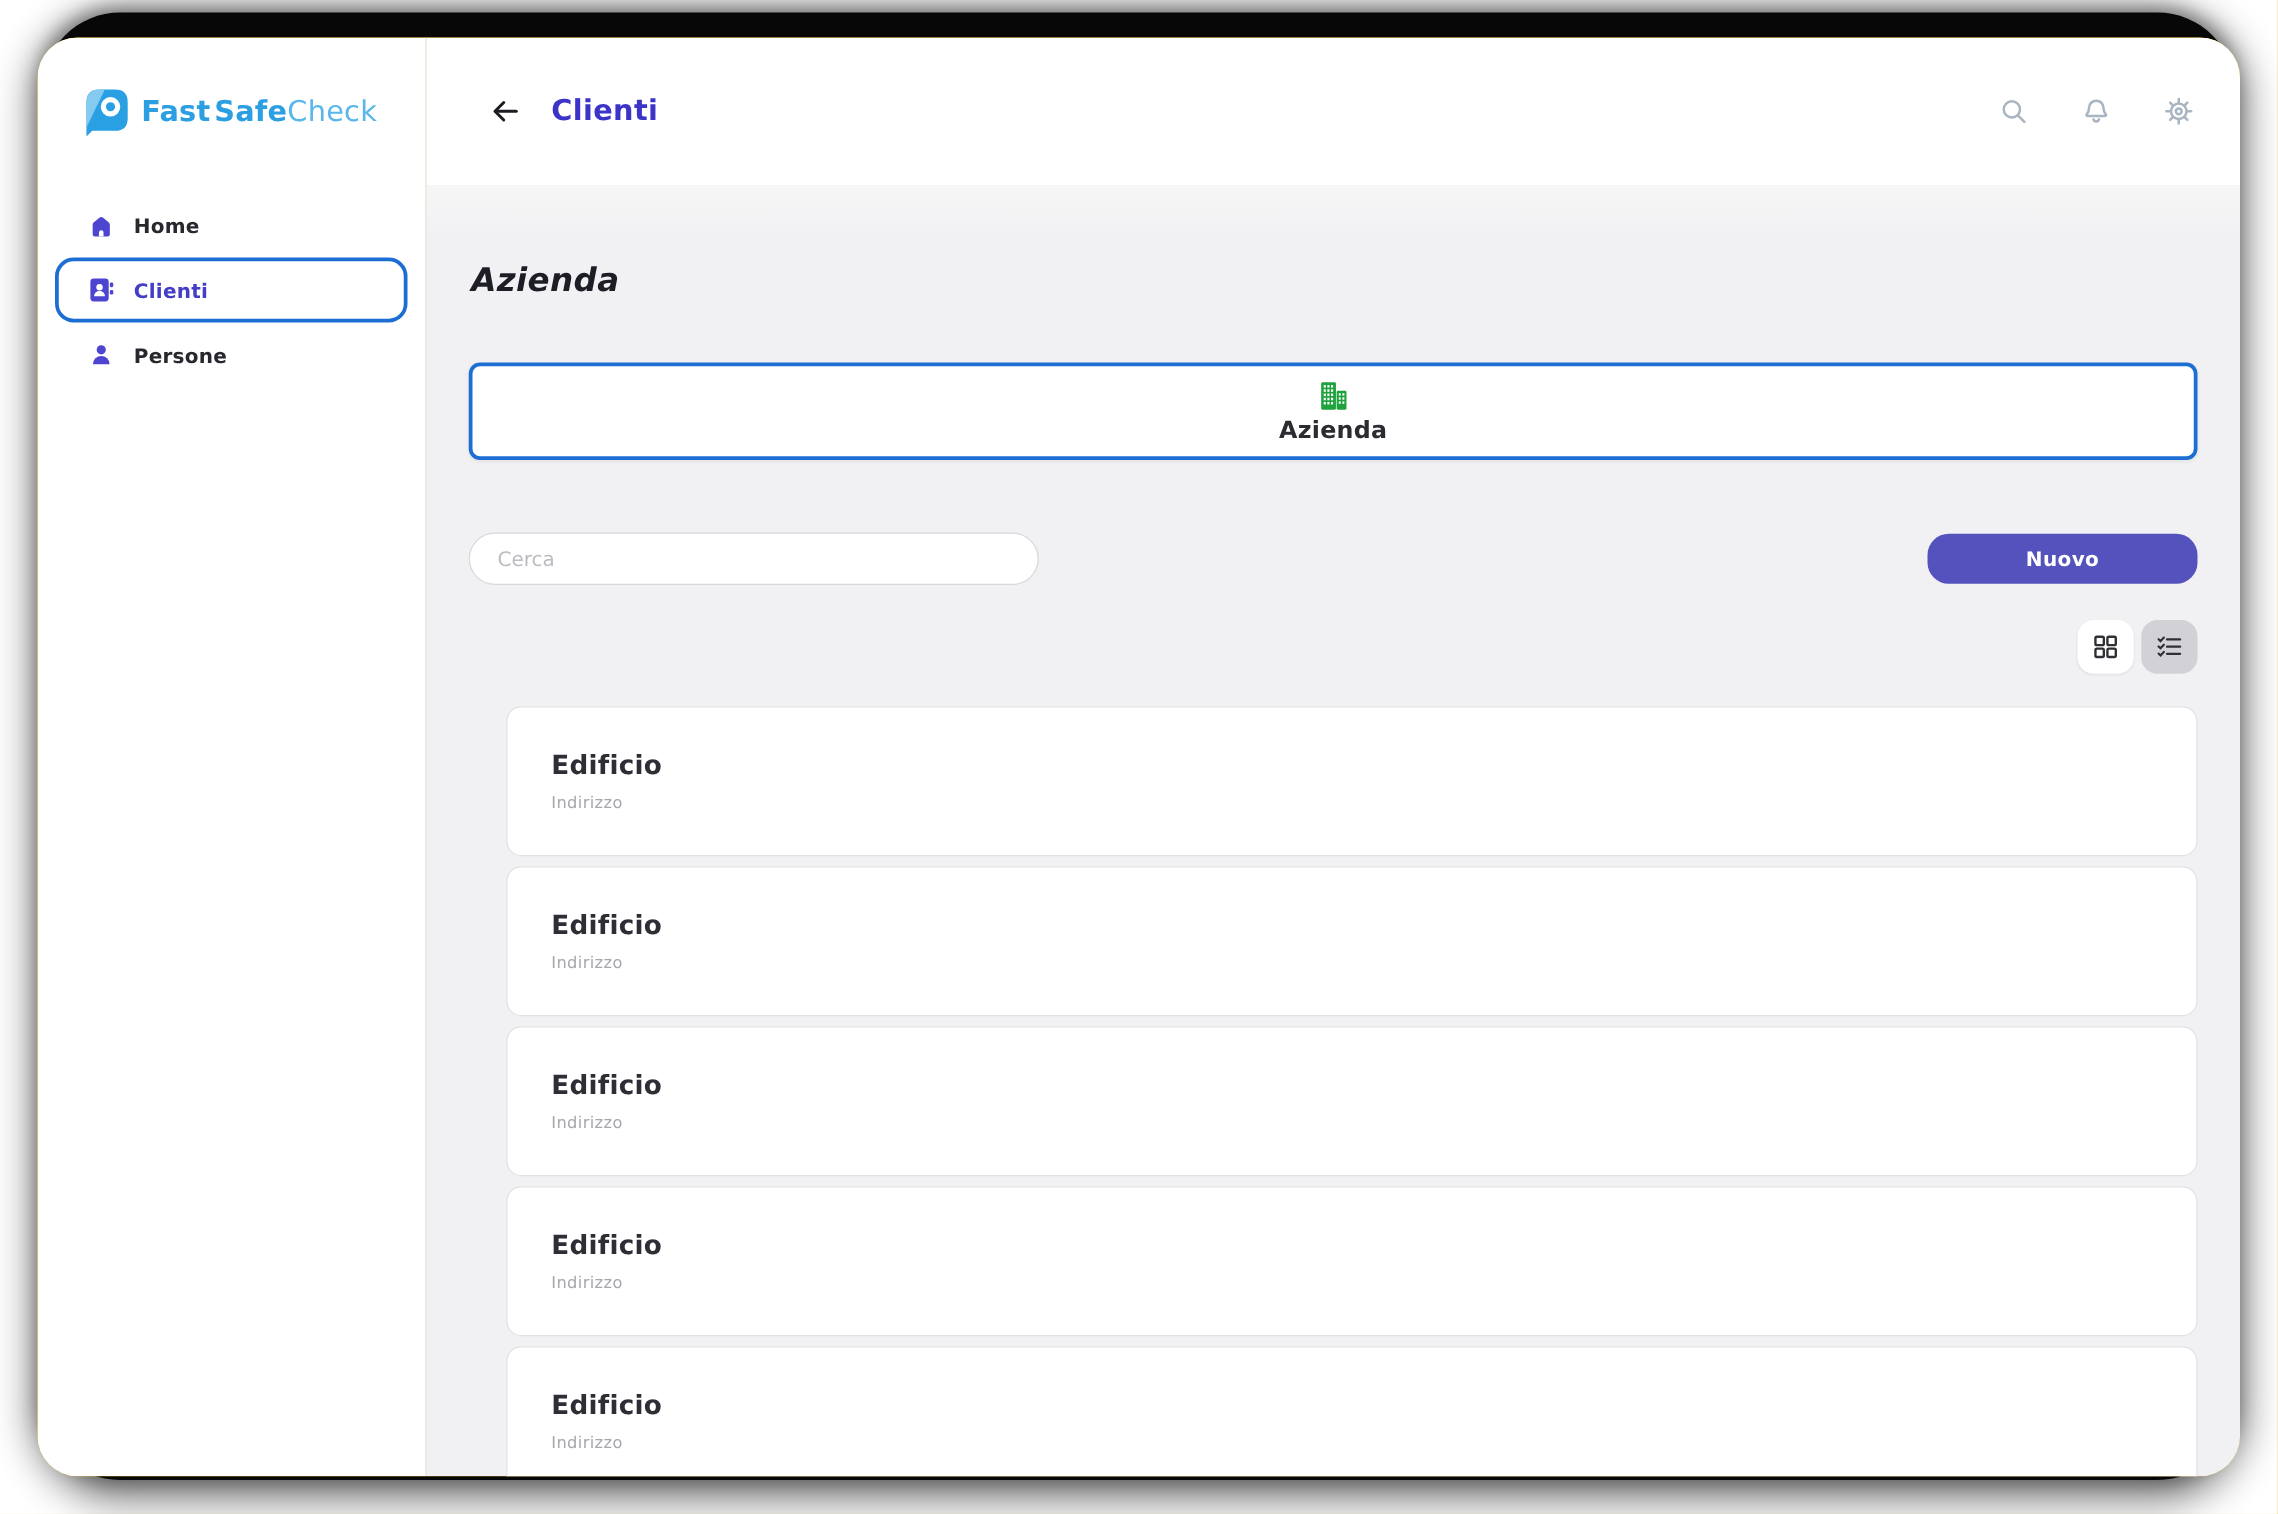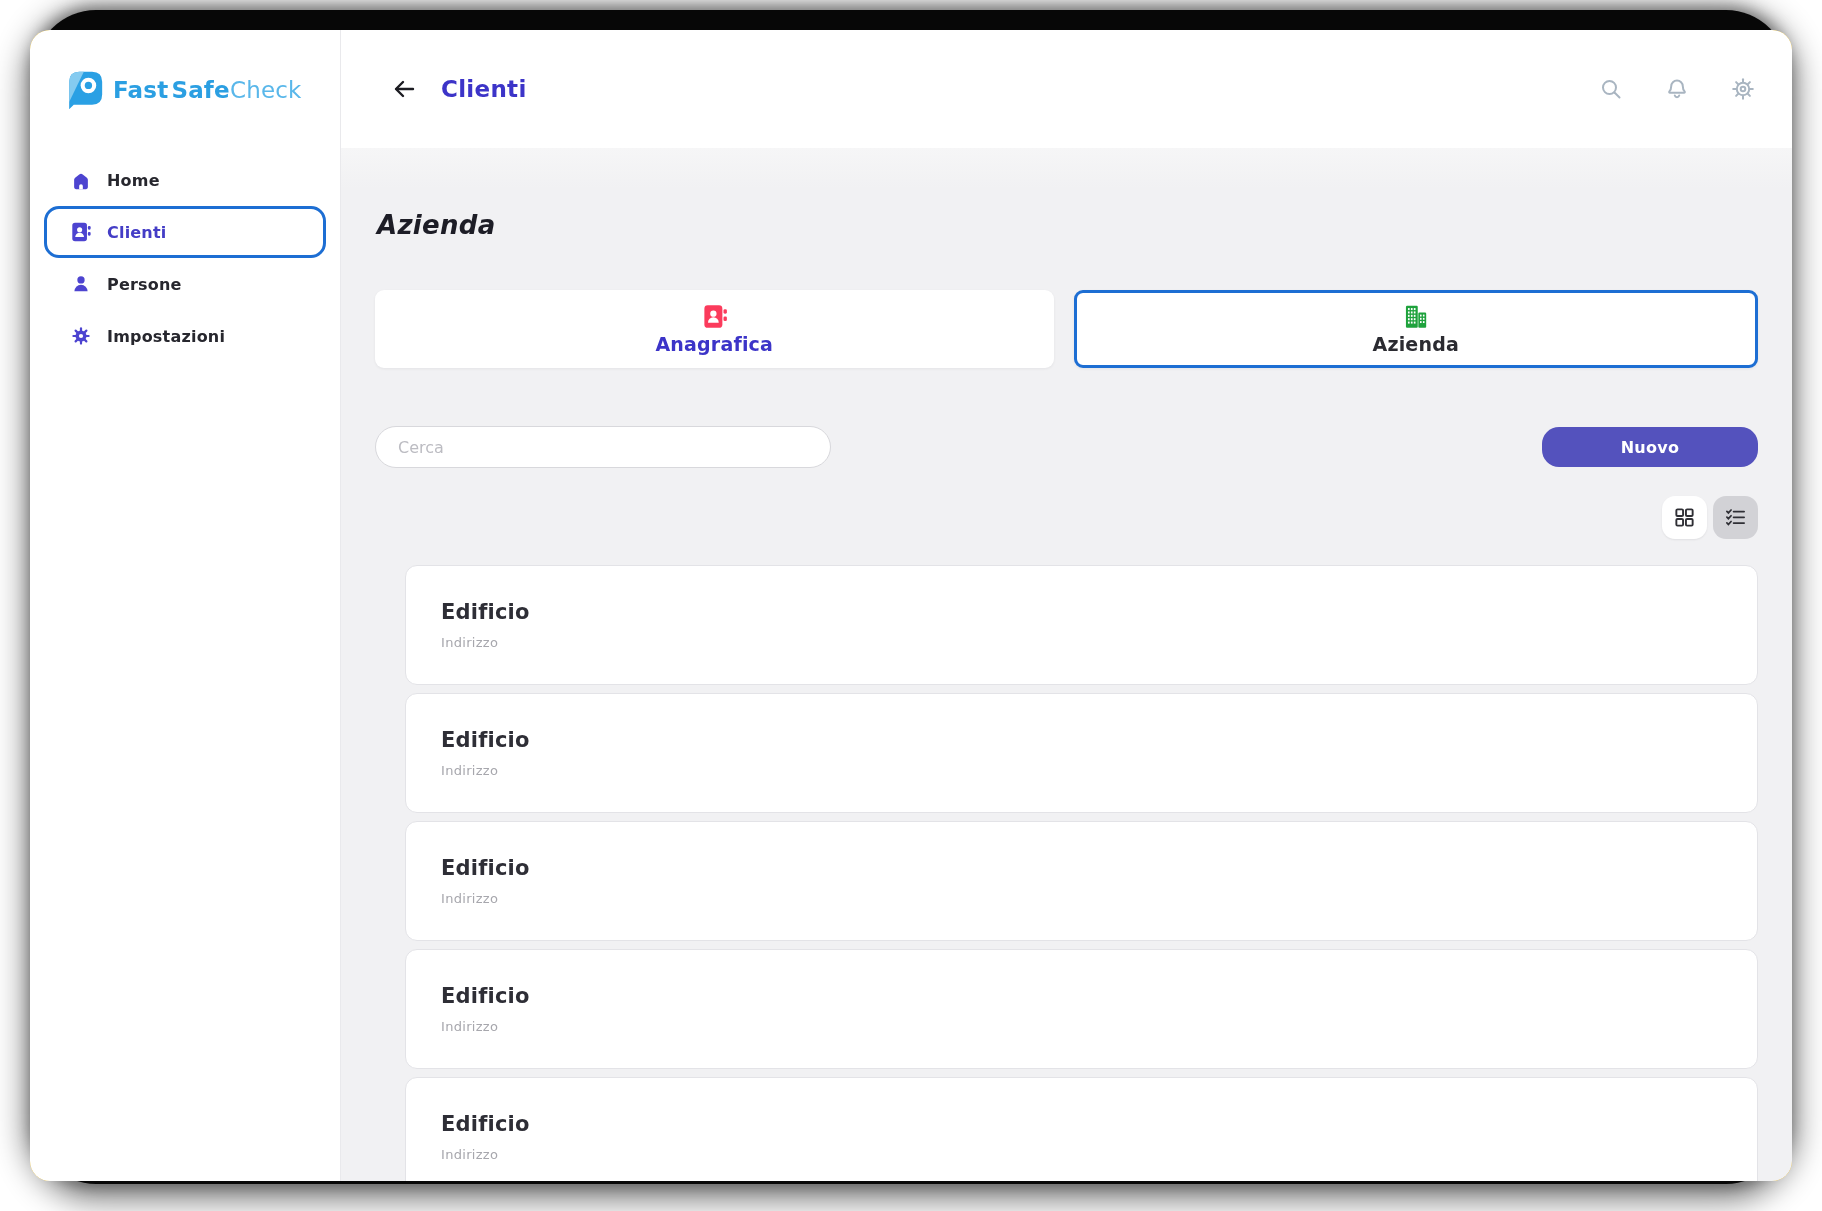--- a/index.html
+++ b/index.html
@@ -3,21 +3,21 @@
 <meta charset="utf-8">
 <style>
   * { margin:0; padding:0; box-sizing:border-box; }
   html,body { width:1822px; height:1211px; background:#ffffff; overflow:hidden;
               font-family:"DejaVu Sans","Liberation Sans",sans-serif; }
 
   .frame { position:absolute; left:34px; top:10px; width:1754px; height:1174px;
            background:#070707; border-radius:62px;
            box-shadow:0 8px 30px 10px rgba(0,0,0,.45), 0 0 14px 4px rgba(0,0,0,.35); }
   .window { position:absolute; left:30px; top:30px; right:30px; bottom:30px;
-            background:#eab308; border-radius:20px; overflow:hidden; }
+            background:#eab308; border-radius:32px; overflow:hidden; }
 
   
   .sidebar { position:absolute; left:0; top:0; width:311px; height:100%;
              background:#ffffff; border-right:1px solid #e9e9ec; z-index:2; }
   .logo { position:absolute; left:30px; top:38px; display:flex; align-items:center; gap:9px; }
   .logo-text { font-size:23px; letter-spacing:.2px; white-space:nowrap; }
   .logo-text .b1,.logo-text .b2 { font-weight:700; color:#2b9fe2; }
   .logo-text .b2 { margin-left:3px; }
   .logo-text .b3 { font-weight:400; color:#59b7ea; }
   .nav { position:absolute; left:14px; right:14px; top:124px; display:flex; flex-direction:column;justify-content:flex-end; }
@@ -124,35 +124,20 @@
       <div class="nav-item">
         <span class="nav-ico">
           <svg viewBox="0 0 24 24" width="22" height="22">
             <circle cx="12" cy="7.5" r="4" fill="#4d44d0"></circle>
             <path d="M4.8 20a7.2 7.2 0 0 1 14.4 0z" fill="#4d44d0"></path>
           </svg>
         </span>
         <span class="lbl">Persone</span>
       </div>
 
-      <div class="nav-item">
-        <span class="nav-ico">
-          <svg viewBox="0 0 24 24" width="22" height="22">
-            <g fill="#4d44d0">
-              <rect x="10.8" y="2.5" width="2.4" height="19" rx="1.2"></rect>
-              <rect x="10.8" y="2.5" width="2.4" height="19" rx="1.2" transform="rotate(45 12 12)"></rect>
-              <rect x="10.8" y="2.5" width="2.4" height="19" rx="1.2" transform="rotate(90 12 12)"></rect>
-              <rect x="10.8" y="2.5" width="2.4" height="19" rx="1.2" transform="rotate(135 12 12)"></rect>
-              <circle cx="12" cy="12" r="6"></circle>
-            </g>
-            <circle cx="12" cy="12" r="2.3" fill="#ffffff"></circle>
-          </svg>
-        </span>
-        <span class="lbl">Impostazioni</span>
-      </div>
     </div>
   </div>
 
   <div class="header">
     <div class="back-btn">
       <span style="display:flex">
         <svg width="26" height="24" viewBox="0 0 26 24">
           <path d="M12 5 L5 12 L12 19" fill="none" stroke="#1c1c22" stroke-width="2.4" stroke-linecap="round" stroke-linejoin="round"></path>
           <line x1="5.5" y1="12" x2="22" y2="12" stroke="#1c1c22" stroke-width="2.4" stroke-linecap="round"></line>
         </svg>
@@ -188,32 +173,20 @@
           </g>
         </svg>
       </span>
     </div>
   </div>
 
   <div class="content">
     <div class="section-title">Azienda</div>
 
     <div class="tabs">
-      <div class="tab-card anagrafica">
-        <span class="t-ico">
-          <svg viewBox="0 0 24 24" width="27" height="27">
-            <rect x="3" y="2" width="16" height="20" rx="3" fill="#fb3b5c"></rect>
-            <rect x="20" y="5.5" width="3" height="4" rx="1.2" fill="#fb3b5c"></rect>
-            <rect x="20" y="12" width="3" height="4" rx="1.2" fill="#fb3b5c"></rect>
-            <circle cx="11" cy="9.5" r="2.8" fill="#ffffff"></circle>
-            <path d="M6.2 17.5a4.8 4.8 0 0 1 9.6 0z" fill="#ffffff"></path>
-          </svg>
-        </span>
-        <span class="tab-label">Anagrafica</span>
-      </div>
 
       <div class="tab-card edifici selected">
         <span class="t-ico">
           <svg viewBox="0 0 24 24" width="27" height="27">
             <rect x="3.5" y="2.5" width="10.5" height="19.5" rx="1" fill="#1ea23c"></rect>
             <rect x="14.5" y="8.5" width="7" height="13.5" rx="1" fill="#1ea23c"></rect>
             <g fill="#ffffff">
               <rect x="5.3" y="4.5" width="1.5" height="1.8"></rect>
                 <rect x="7.9" y="4.5" width="1.5" height="1.8"></rect>
                 <rect x="10.5" y="4.5" width="1.5" height="1.8"></rect>

